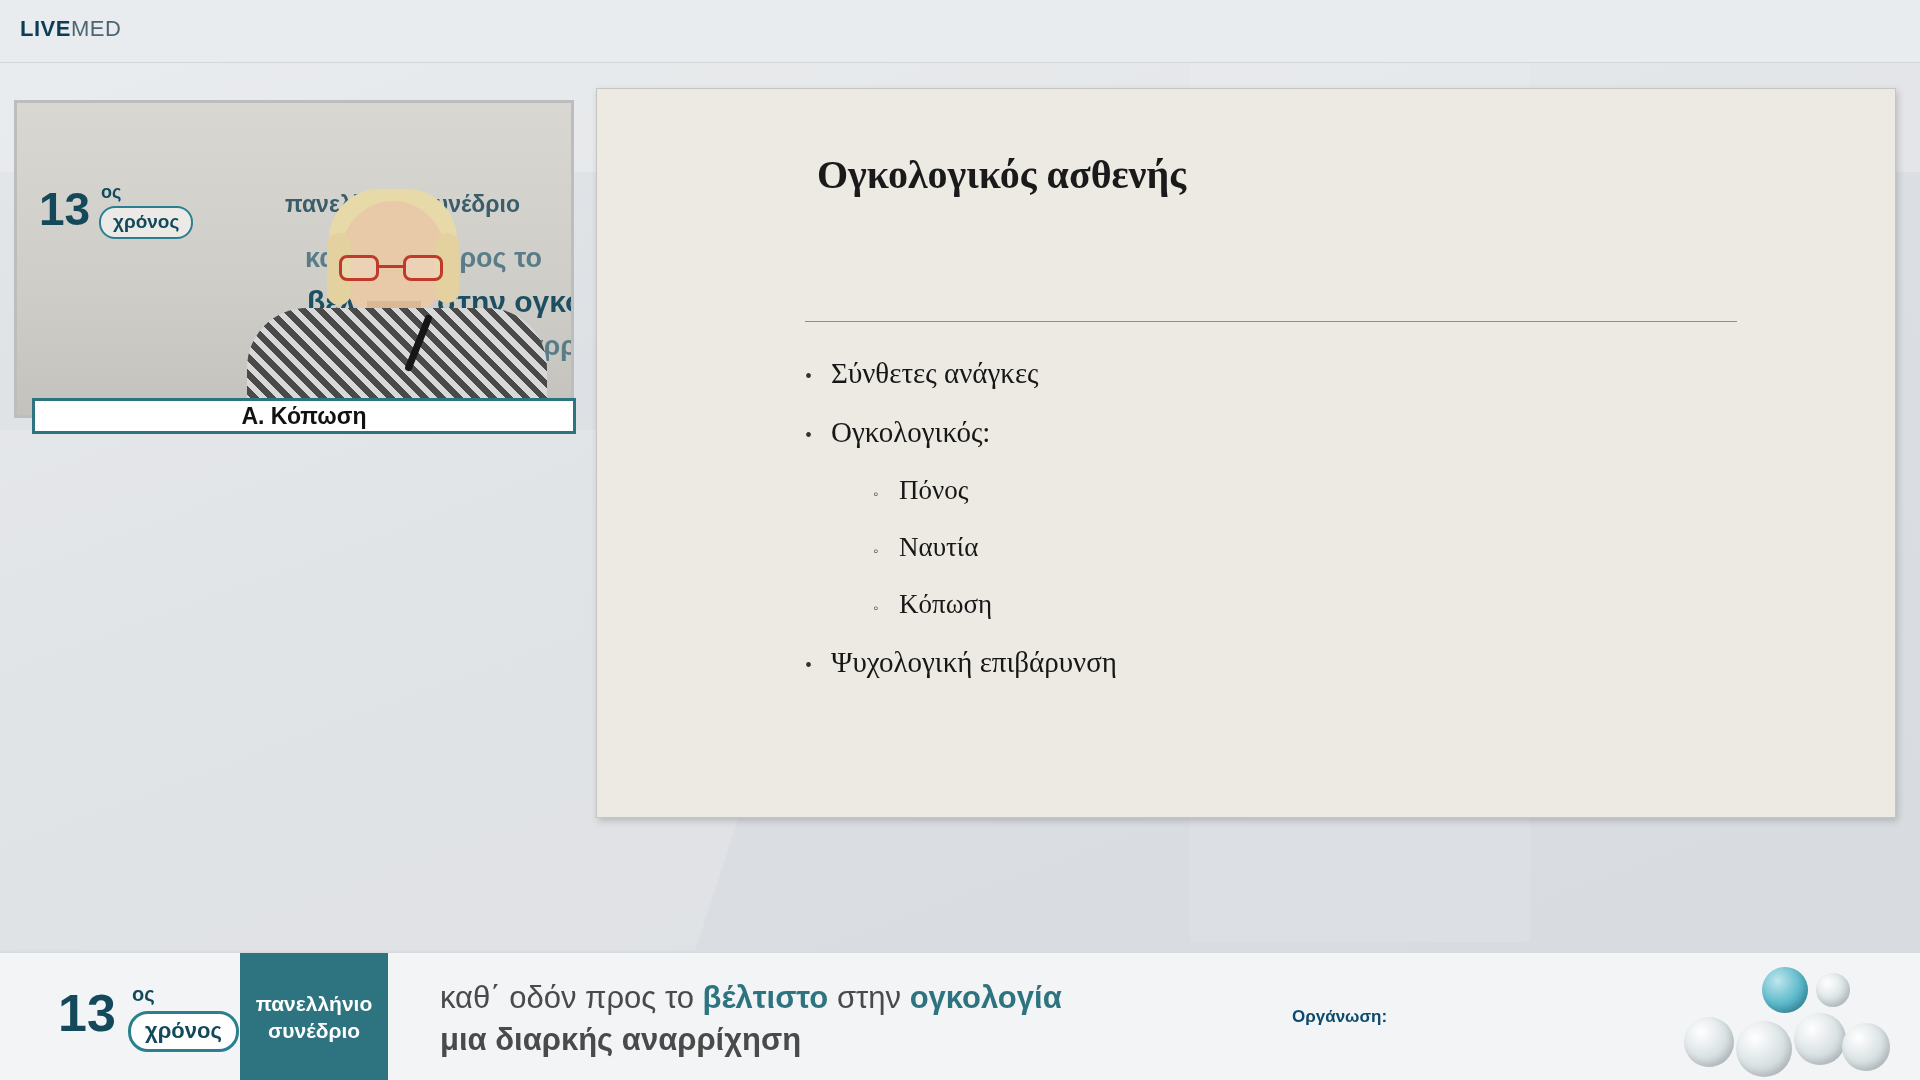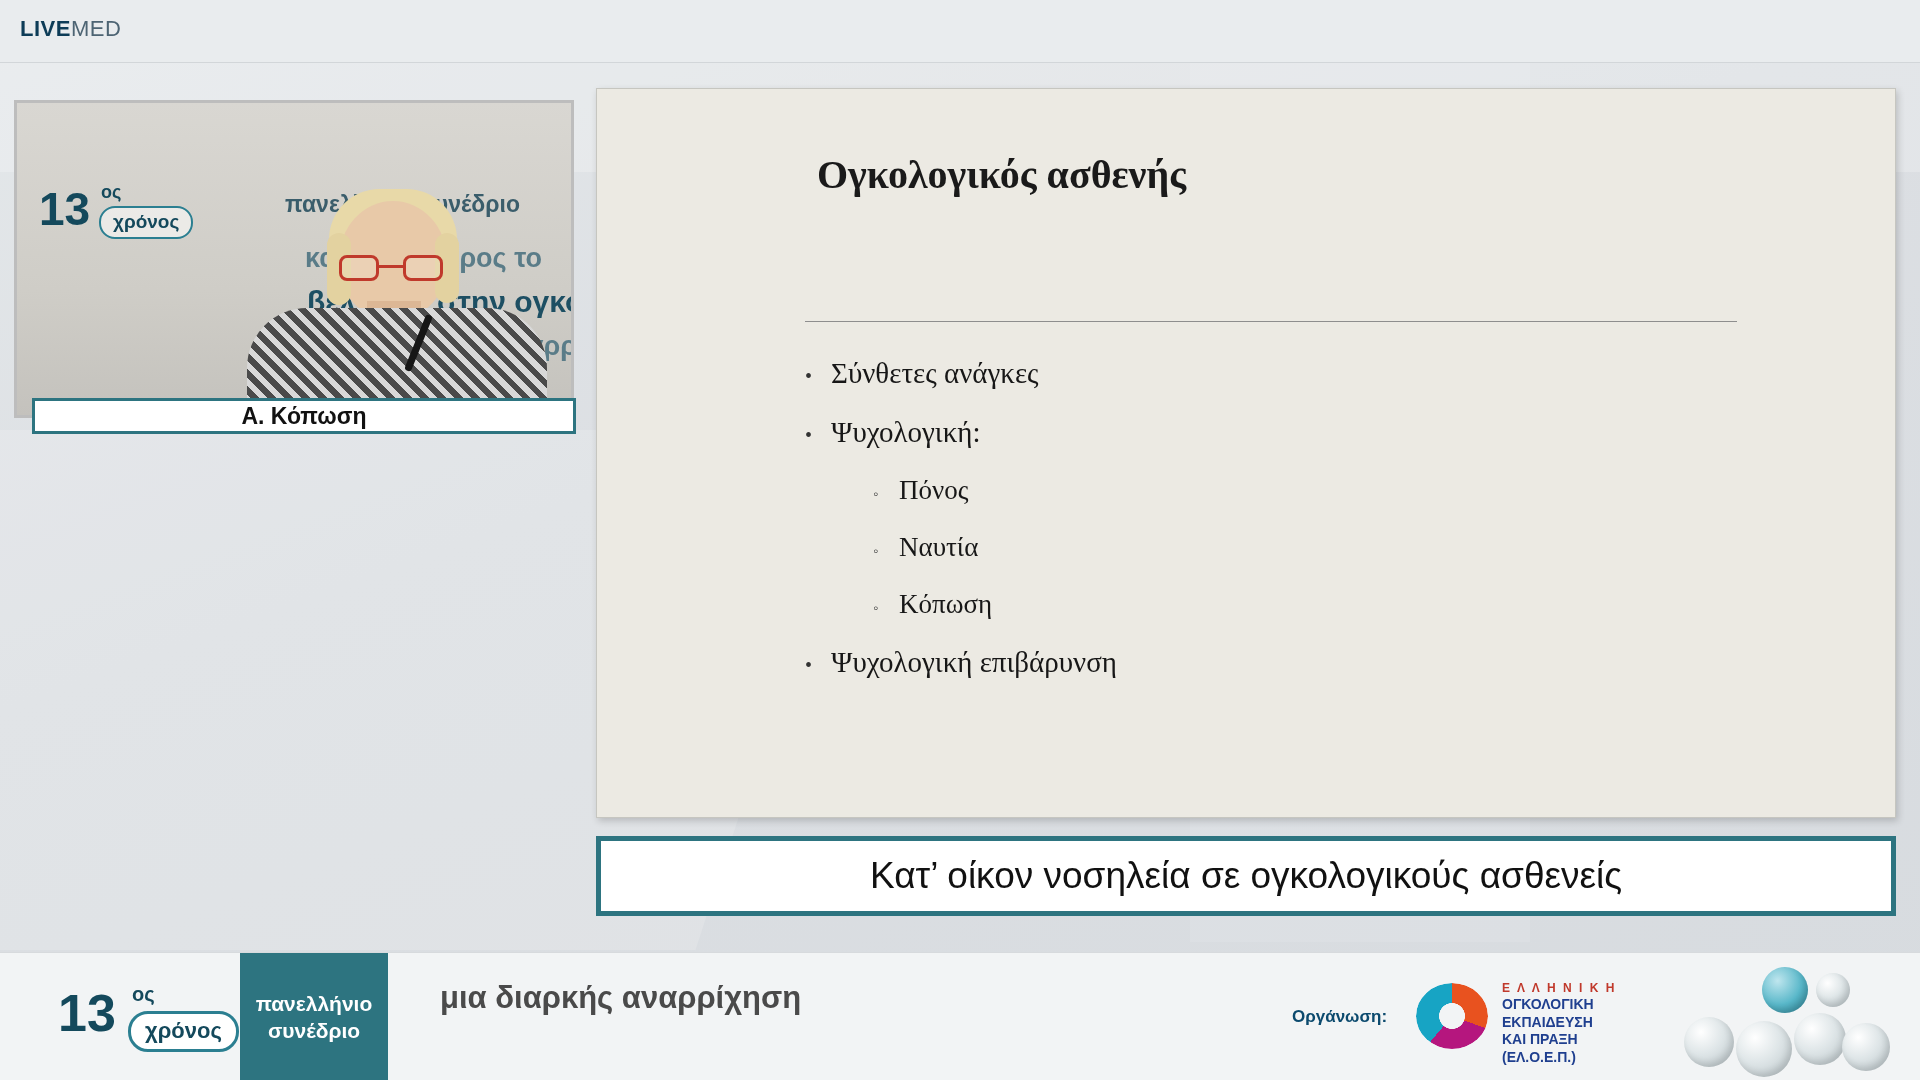--- a/index.html
+++ b/index.html
@@ -445,21 +445,21 @@
     <div class="slide-rule"></div>
     <div class="bullets">
 
       <div class="b-item b-lvl1">
         <span class="b-dot">•</span>
         <span>Σύνθετες ανάγκες</span>
       </div>
 
       <div class="b-item b-lvl1">
         <span class="b-dot">•</span>
-        <span>Ψυχολογική:</span>
+        <span>Ογκολογικός:</span>
       </div>
 
       <div class="b-item b-lvl2">
         <span class="b-dot">◦</span>
         <span>Πόνος</span>
       </div>
 
       <div class="b-item b-lvl2">
         <span class="b-dot">◦</span>
         <span>Ναυτία</span>
@@ -471,53 +471,41 @@
       </div>
 
       <div class="b-item b-lvl1">
         <span class="b-dot">•</span>
         <span>Ψυχολογική επιβάρυνση</span>
       </div>
 
     </div>
   </div>
 
-  <div class="lower-bar">
-    <span>Κατ’ οίκον νοσηλεία σε ογκολογικούς ασθενείς</span>
-  </div>
 
   <div class="bottom">
 
     <div class="b-badge">
       <span class="num">13</span>
       <span class="os">ος</span>
       <span class="chr">χρόνος</span>
     </div>
 
     <div class="b-teal">
       <span>πανελλήνιο</span>
       <span>συνέδριο</span>
     </div>
 
     <div class="b-slogan">
+      <div><span>καθ΄ οδόν προς το </span><b>βέλτιστο</b><span> στην </span><b>ογκολογία</b></div>
       <div class="l2">μια διαρκής αναρρίχηση</div>
     </div>
 
     <div class="b-org">Οργάνωση:</div>
 
-    <div class="eloep">
-      <div class="swirl"></div>
-      <div class="txt">
-        <div class="top">Ε Λ Λ Η Ν Ι Κ Η</div>
-        <div>ΟΓΚΟΛΟΓΙΚΗ</div>
-        <div>ΕΚΠΑΙΔΕΥΣΗ</div>
-        <div>ΚΑΙ ΠΡΑΞΗ</div>
-        <div>(ΕΛ.Ο.Ε.Π.)</div>
-      </div>
-    </div>
 
     <div class="balls">
       <span class="ball teal" style="left:86px; top:6px;  width:46px; height:46px;"></span>
       <span class="ball" style="left:8px;   top:56px; width:50px; height:50px;"></span>
       <span class="ball" style="left:60px;  top:60px; width:56px; height:56px;"></span>
       <span class="ball" style="left:118px; top:52px; width:52px; height:52px;"></span>
       <span class="ball" style="left:166px; top:62px; width:48px; height:48px;"></span>
       <span class="ball" style="left:140px; top:12px; width:34px; height:34px;"></span>
     </div>
 

